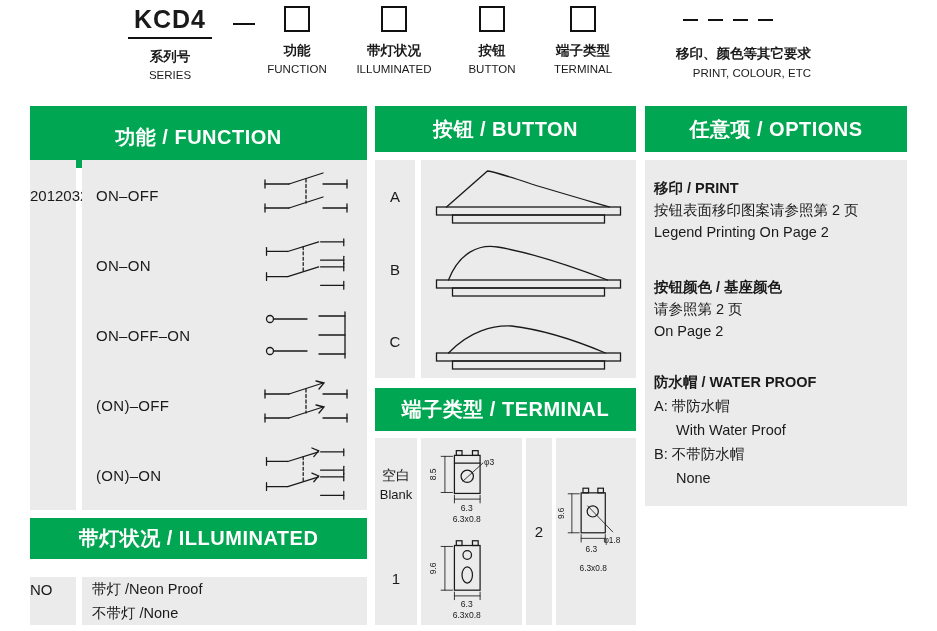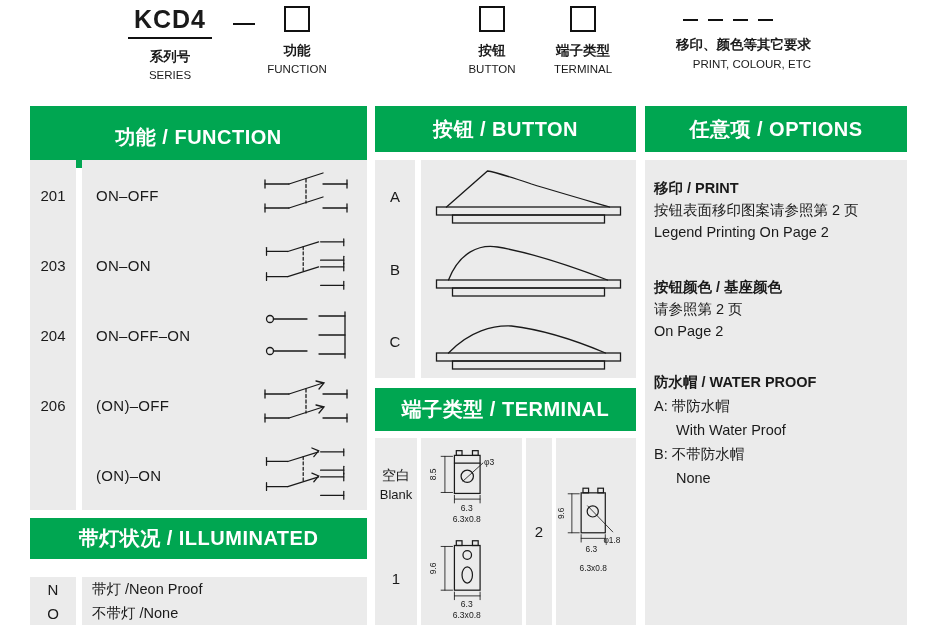--- a/index.html
+++ b/index.html
@@ -19,34 +19,34 @@
   .single-dash { position:absolute; left:233px; top:23px; width:22px; border-top:2.5px solid #111; }
 
   .slot { position:absolute; top:6px; width:96px; display:flex; flex-direction:column; align-items:center; }
   .slot-box { width:26px; height:26px; border:2px solid #111; background:#fff; }
   .slot-cn { margin-top:10px; font-size:13.5px; font-weight:bold; white-space:nowrap; }
   .slot-en { margin-top:3px; font-size:11.5px; white-space:nowrap; }
 
   .options-slot { position:absolute; left:676px; top:6px; text-align:left; }
   .dash-row { display:flex; gap:10px; margin:13px 0 0 7px; }
   .dash-seg { display:block; width:15px; height:0; border-top:2.5px solid #111; }
-  .options-slot .slot-cn { margin:15px 0 0 0; }
+  .options-slot .slot-cn { margin:24px 0 0 0; }
   .options-slot .slot-en { margin:4px 0 0 0;text-align:right; }
 
   
   .ghdr {
     position:absolute; background:var(--header-green,#00A651); color:#fff;
     font-weight:bold; font-size:20px; letter-spacing:0.5px;
     display:flex; align-items:center; justify-content:center; white-space:nowrap;
   }
 
   
   .panel { position:absolute; background:var(--panel-gray,#EBEBEB); }
 
-  .code-col { display:flex; flex-direction:column; }
+  .code-col { display:flex; flex-direction:row; }
   .ccell { height:70px; display:flex; align-items:center; justify-content:center; font-size:15px; }
   .ccell.s { height:24px; }
 
   .func-row { height:70px; display:flex; align-items:center; padding-left:14px; }
   .func-label { flex:1; font-size:15px; letter-spacing:0.3px; }
   .func-sym { width:104px; height:56px; margin-right:6px; flex:none; }
 
   .ill-row { height:24px; display:flex; align-items:center; padding-left:10px; font-size:14.5px; }
 
   .col3 { display:flex; flex-direction:column; }
@@ -92,20 +92,25 @@
   </div>
 
   <div class="single-dash"></div>
 
   <div class="slot" style="left:249px">
     <div class="slot-box"></div>
     <div class="slot-cn">功能</div>
     <div class="slot-en">FUNCTION</div>
   </div>
 
+  <div class="slot" style="left:346px">
+    <div class="slot-box"></div>
+    <div class="slot-cn">带灯状况</div>
+    <div class="slot-en">ILLUMINATED</div>
+  </div>
 
   <div class="slot" style="left:444px">
     <div class="slot-box"></div>
     <div class="slot-cn">按钮</div>
     <div class="slot-en">BUTTON</div>
   </div>
 
   <div class="slot" style="left:535px">
     <div class="slot-box"></div>
     <div class="slot-cn">端子类型</div>
@@ -335,21 +340,21 @@
       <line class="dim" x1="33" y1="30" x2="60" y2="58"></line>
       <text x="50" y="70">φ1.8</text>
       <line class="dim" x1="26" y1="65" x2="52" y2="65"></line>
       <line class="dim" x1="26" y1="61" x2="26" y2="69"></line>
       <line class="dim" x1="52" y1="61" x2="52" y2="69"></line>
       <text x="37" y="80" text-anchor="middle">6.3</text>
       <text x="39" y="100" text-anchor="middle">6.3x0.8</text>
     </svg>
   </div>
 
-  <div class="panel opt" style="left:645px;top:160px;width:262px;height:465px">
+  <div class="panel opt" style="left:645px;top:160px;width:262px;height:346px">
     <div class="ln b">移印 / PRINT</div>
     <div class="ln">按钮表面移印图案请参照第 2 页</div>
     <div class="ln">Legend Printing On Page 2</div>
     <div class="gap1"></div>
     <div class="ln b">按钮颜色 / 基座颜色</div>
     <div class="ln">请参照第 2 页</div>
     <div class="ln">On Page 2</div>
     <div class="gap2"></div>
     <div class="wln b">防水帽 / WATER PROOF</div>
     <div class="wln">A: 带防水帽</div>

